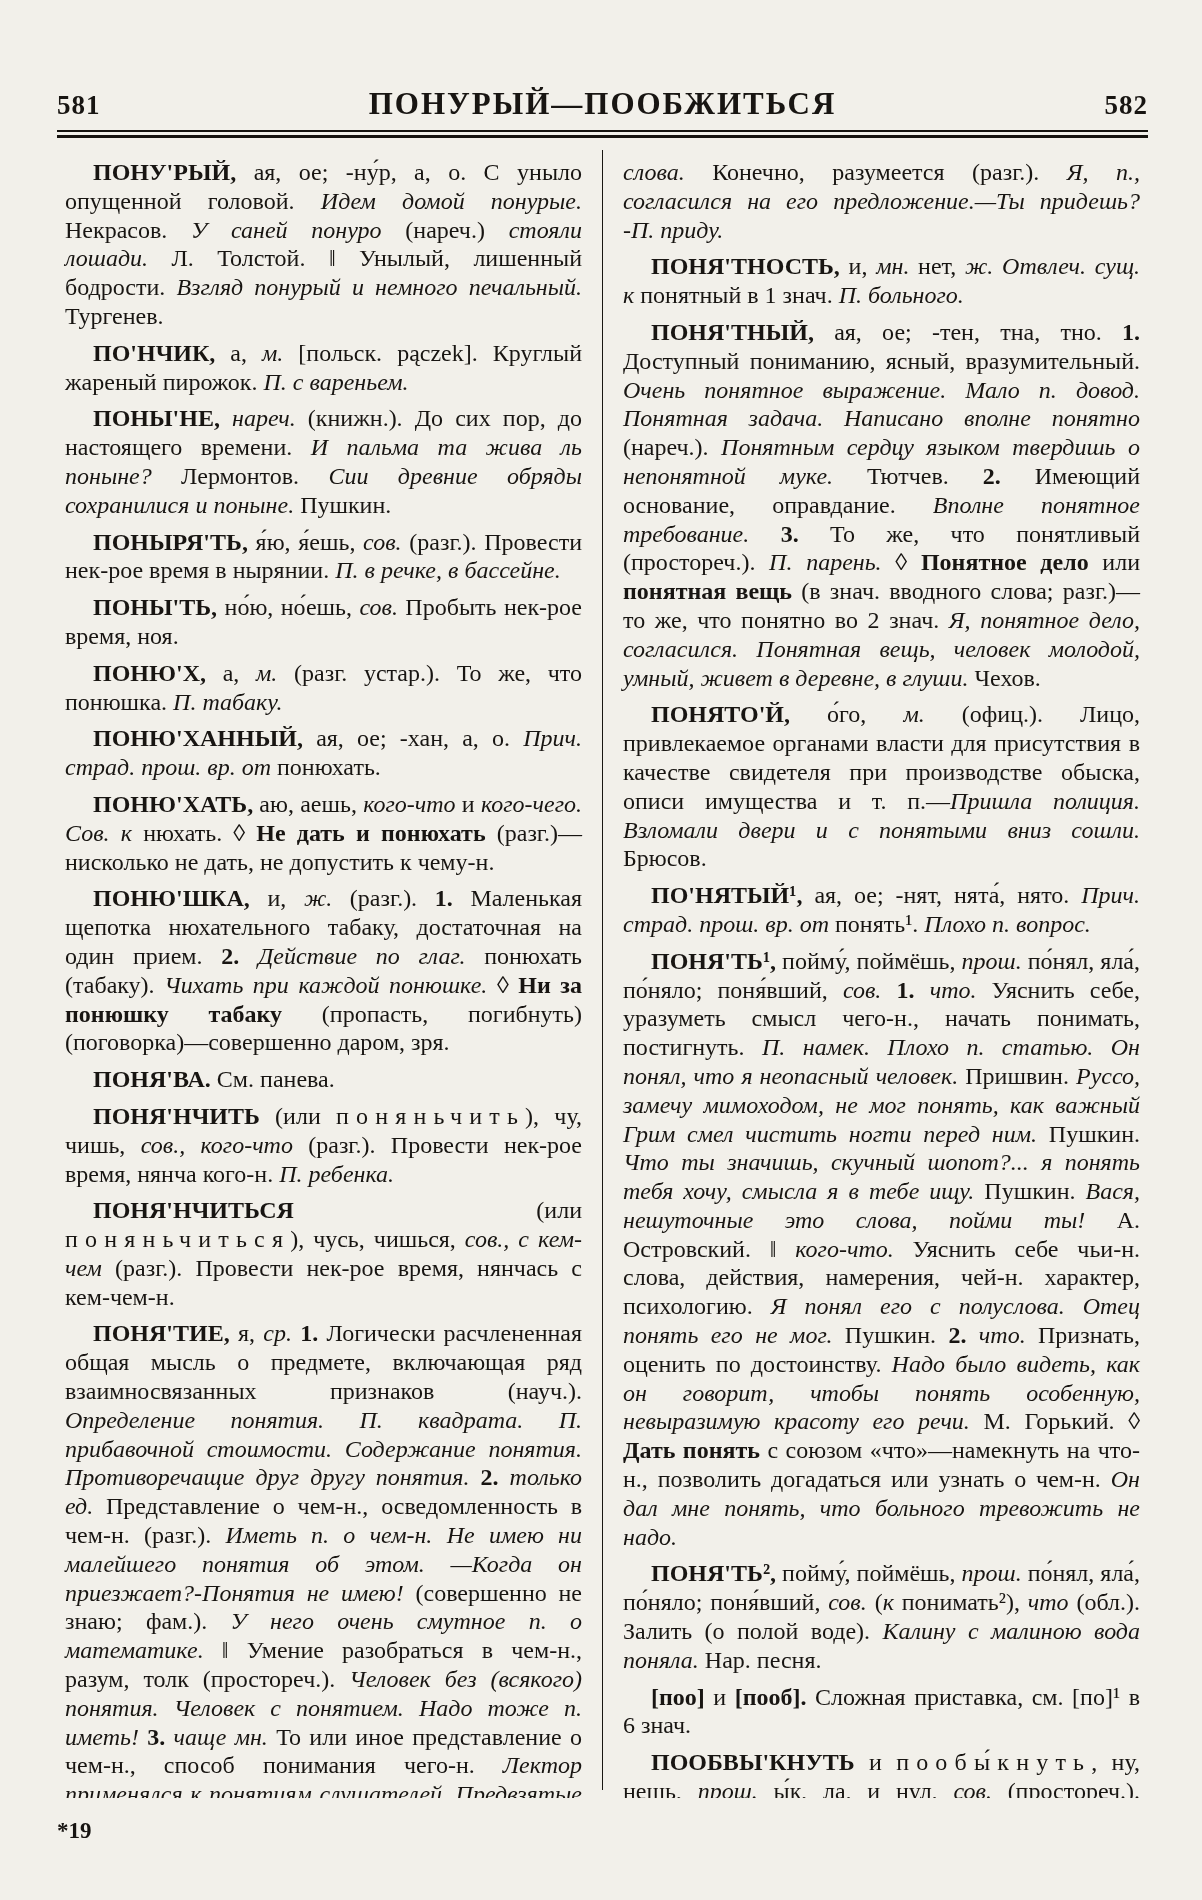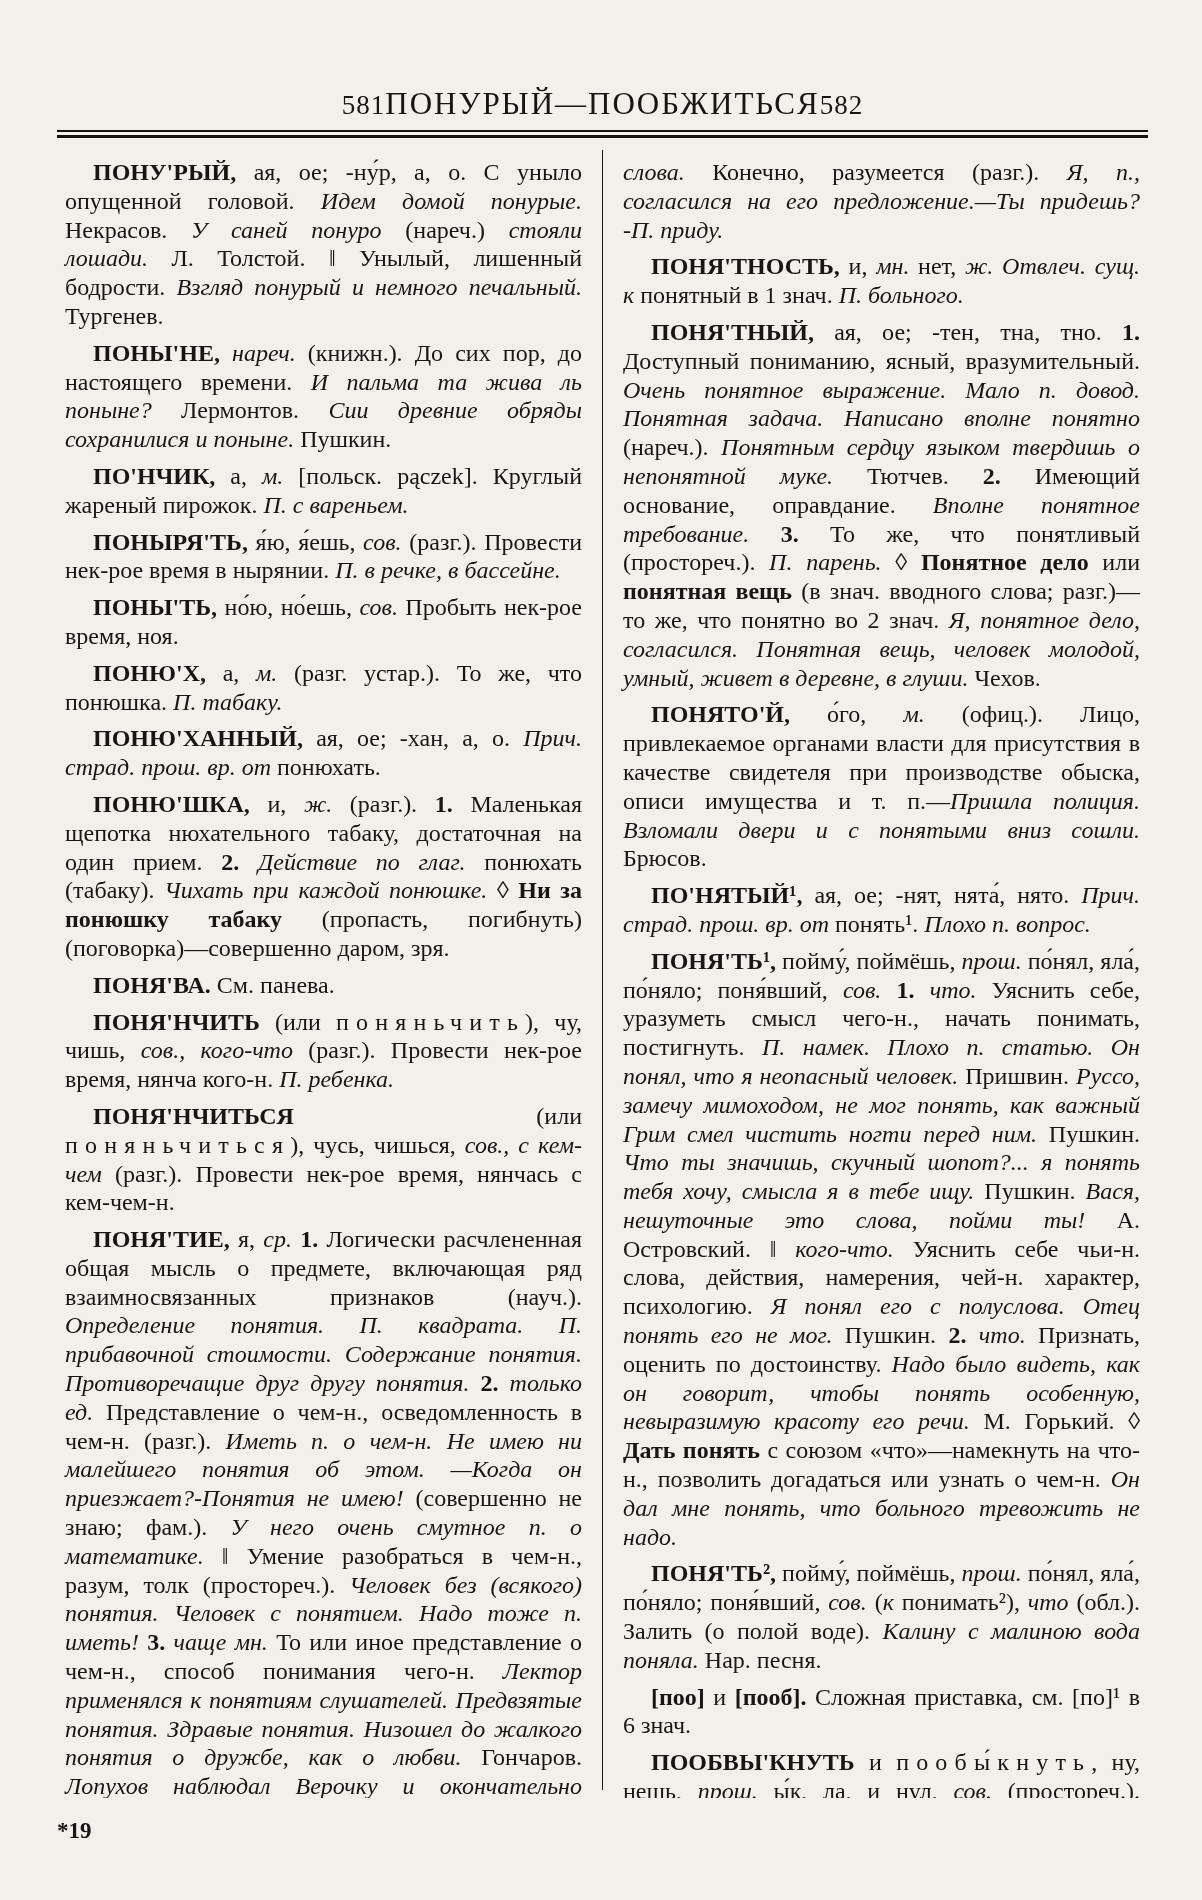--- a/index.html
+++ b/index.html
@@ -5,22 +5,22 @@
   html, body { margin: 0; padding: 0; }
   body {
     width: 1202px; height: 1900px;
     background: #f2f0ea;
     color: #181512;
     font-family: "Liberation Serif", "DejaVu Serif", serif;
     overflow: hidden;
   }
   .page { padding: 86px 54px 0 57px; box-sizing: border-box; }
   .header {
-    display: flex; justify-content: center; align-items: baseline;
-    font-weight: normal;
+    display: flex; justify-content: space-between; align-items: baseline;
+    font-weight: bold;
   }
   .pagenum { font-size: 27px; letter-spacing: 1px; }
   .title { font-size: 31px; letter-spacing: 2px; }
   .rule {
     margin-top: 8px; height: 8px; box-sizing: border-box;
     border-top: 2px solid #16130f;
     border-bottom: 3px solid #16130f;
   }
   .columns {
     display: flex; margin-top: 12px; height: 1648px; overflow: hidden;
@@ -41,26 +41,27 @@
 <div class="page">
   <div class="header">
     <span class="pagenum">581</span>
     <span class="title">ПОНУРЫЙ—ПООБЖИТЬСЯ</span>
     <span class="pagenum">582</span>
   </div>
   <div class="rule"></div>
   <div class="columns">
     <div class="col">
         <p class="entry"><span class="rb">ПОНУ'РЫЙ,</span> ая, ое; -ну́р, а, о. С уныло опущенной головой. <span class="ri">Идем домой понурые.</span> Некрасов. <span class="ri">У саней понуро</span> (нареч.) <span class="ri">стояли лошади.</span> Л. Толстой. ‖ Унылый, лишенный бодрости. <span class="ri">Взгляд понурый и немного печальный.</span> Тургенев.</p>
+        <p class="entry"><span class="rb">ПО'НЧИК,</span> а, <span class="ri">м.</span> [польск. pączek]. Круглый жареный пирожок. <span class="ri">П. с вареньем.</span></p>
         <p class="entry"><span class="rb">ПОНЫ'НЕ,</span> <span class="ri">нареч.</span> (книжн.). До сих пор, до настоящего времени. <span class="ri">И пальма та жива ль поныне?</span> Лермонтов. <span class="ri">Сии древние обряды сохранилися и поныне.</span> Пушкин.</p>
-        <p class="entry"><span class="rb">ПО'НЧИК,</span> а, <span class="ri">м.</span> [польск. pączek]. Круглый жареный пирожок. <span class="ri">П. с вареньем.</span></p>
         <p class="entry"><span class="rb">ПОНЫРЯ'ТЬ,</span> я́ю, я́ешь, <span class="ri">сов.</span> (разг.). Провести нек-рое время в нырянии. <span class="ri">П. в речке, в бассейне.</span></p>
         <p class="entry"><span class="rb">ПОНЫ'ТЬ,</span> но́ю, но́ешь, <span class="ri">сов.</span> Пробыть нек-рое время, ноя.</p>
         <p class="entry"><span class="rb">ПОНЮ'Х,</span> а, <span class="ri">м.</span> (разг. устар.). То же, что понюшка. <span class="ri">П. табаку.</span></p>
         <p class="entry"><span class="rb">ПОНЮ'ХАННЫЙ,</span> ая, ое; -хан, а, о. <span class="ri">Прич. страд. прош. вр. от</span> понюхать.</p>
+        <p class="entry"><span class="rb">ПОНЮ'ХАТЬ,</span> аю, аешь, <span class="ri">кого-что</span> и <span class="ri">кого-чего. Сов. к</span> нюхать. ◊ <span class="rb">Не дать и понюхать</span> (разг.)—нисколько не дать, не допустить к чему-н.</p>
         <p class="entry"><span class="rb">ПОНЮ'ШКА,</span> и, <span class="ri">ж.</span> (разг.). <span class="rb">1.</span> Маленькая щепотка нюхательного табаку, достаточная на один прием. <span class="rb">2.</span> <span class="ri">Действие по глаг.</span> понюхать (табаку). <span class="ri">Чихать при каждой понюшке.</span> ◊ <span class="rb">Ни за понюшку табаку</span> (пропасть, погибнуть) (поговорка)—совершенно даром, зря.</p>
         <p class="entry"><span class="rb">ПОНЯ'ВА.</span> См. панева.</p>
         <p class="entry"><span class="rb">ПОНЯ'НЧИТЬ</span> (или <span class="rs">поняньчить</span>), чу, чишь, <span class="ri">сов., кого-что</span> (разг.). Провести нек-рое время, нянча кого-н. <span class="ri">П. ребенка.</span></p>
         <p class="entry"><span class="rb">ПОНЯ'НЧИТЬСЯ</span> (или <span class="rs">поняньчиться</span>), чусь, чишься, <span class="ri">сов., с кем-чем</span> (разг.). Провести нек-рое время, нянчась с кем-чем-н.</p>
         <p class="entry"><span class="rb">ПОНЯ'ТИЕ,</span> я, <span class="ri">ср.</span> <span class="rb">1.</span> Логически расчлененная общая мысль о предмете, включающая ряд взаимносвязанных признаков (науч.). <span class="ri">Определение понятия. П. квадрата. П. прибавочной стоимости. Содержание понятия. Противоречащие друг другу понятия.</span> <span class="rb">2.</span> <span class="ri">только ед.</span> Представление о чем-н., осведомленность в чем-н. (разг.). <span class="ri">Иметь п. о чем-н. Не имею ни малейшего понятия об этом. —Когда он приезжает?-Понятия не имею!</span> (совершенно не знаю; фам.). <span class="ri">У него очень смутное п. о математике.</span> ‖ Умение разобраться в чем-н., разум, толк (простореч.). <span class="ri">Человек без (всякого) понятия. Человек с понятием. Надо тоже п. иметь!</span> <span class="rb">3.</span> <span class="ri">чаще мн.</span> То или иное представление о чем-н., способ понимания чего-н. <span class="ri">Лектор применялся к понятиям слушателей. Предвзятые понятия. Здравые понятия. Низошел до жалкого понятия о дружбе, как о любви.</span> Гончаров. <span class="ri">Лопухов наблюдал Верочку и окончательно убедился в ошибочности своего первого понятия о ней.</span> Чернышевский. <span class="rb">4.</span> Способность понимания, интеллект (устар.). <span class="ri">Соединяя необыкновенную силу воли с необыкновенною силою понятия, Ломоносов обнял все отрасли просвещения.</span> Пушкин. ◊  —познакомить с чем-н., сообщить нек-рые сведения о чем-н. </p>
       </div>
     <div class="divider"></div>
     <div class="col">
         <p class="entry cont"><span class="ri">слова.</span> Конечно, разумеется (разг.). <span class="ri">Я, п., согласился на его предложение.—Ты придешь? -П. приду.</span></p>
         <p class="entry"><span class="rb">ПОНЯ'ТНОСТЬ,</span> и, <span class="ri">мн.</span> нет, <span class="ri">ж. Отвлеч. сущ. к</span> понятный в 1 знач. <span class="ri">П. больного.</span></p>

